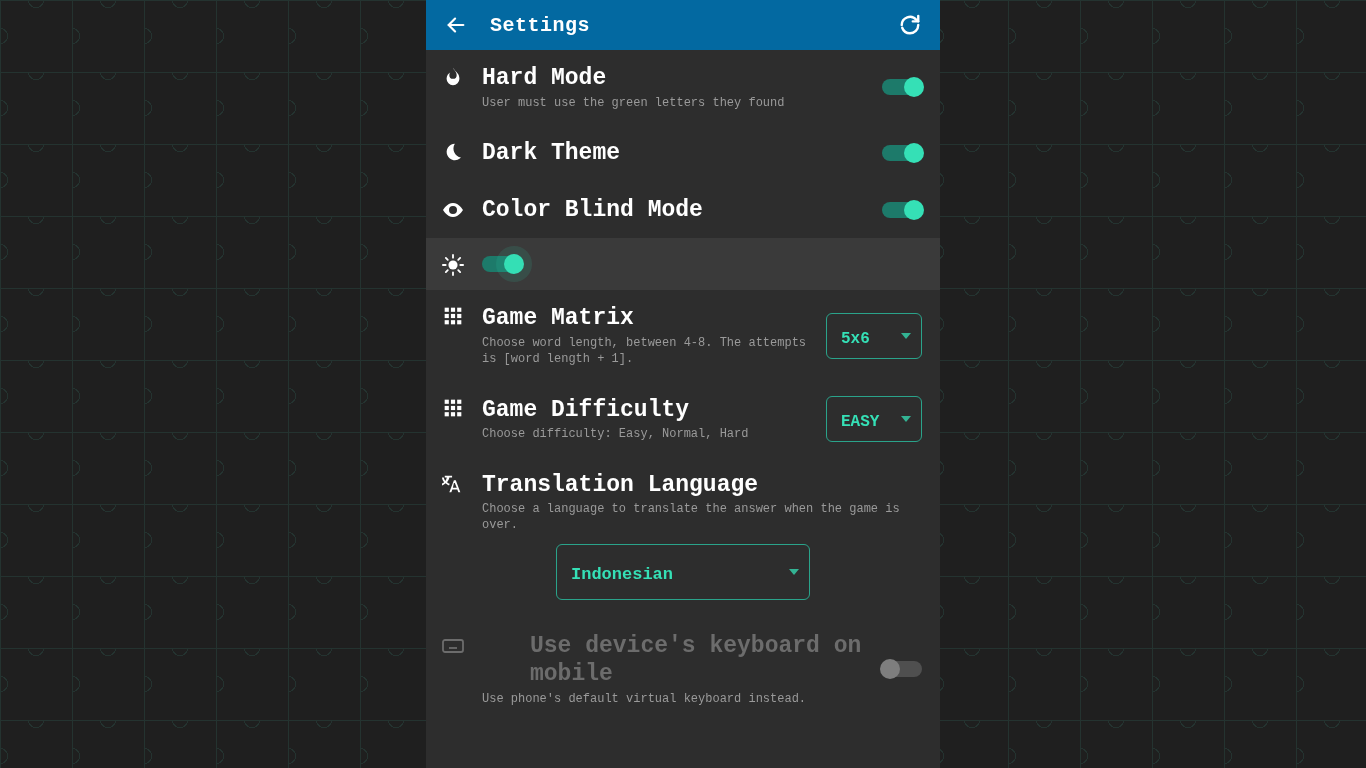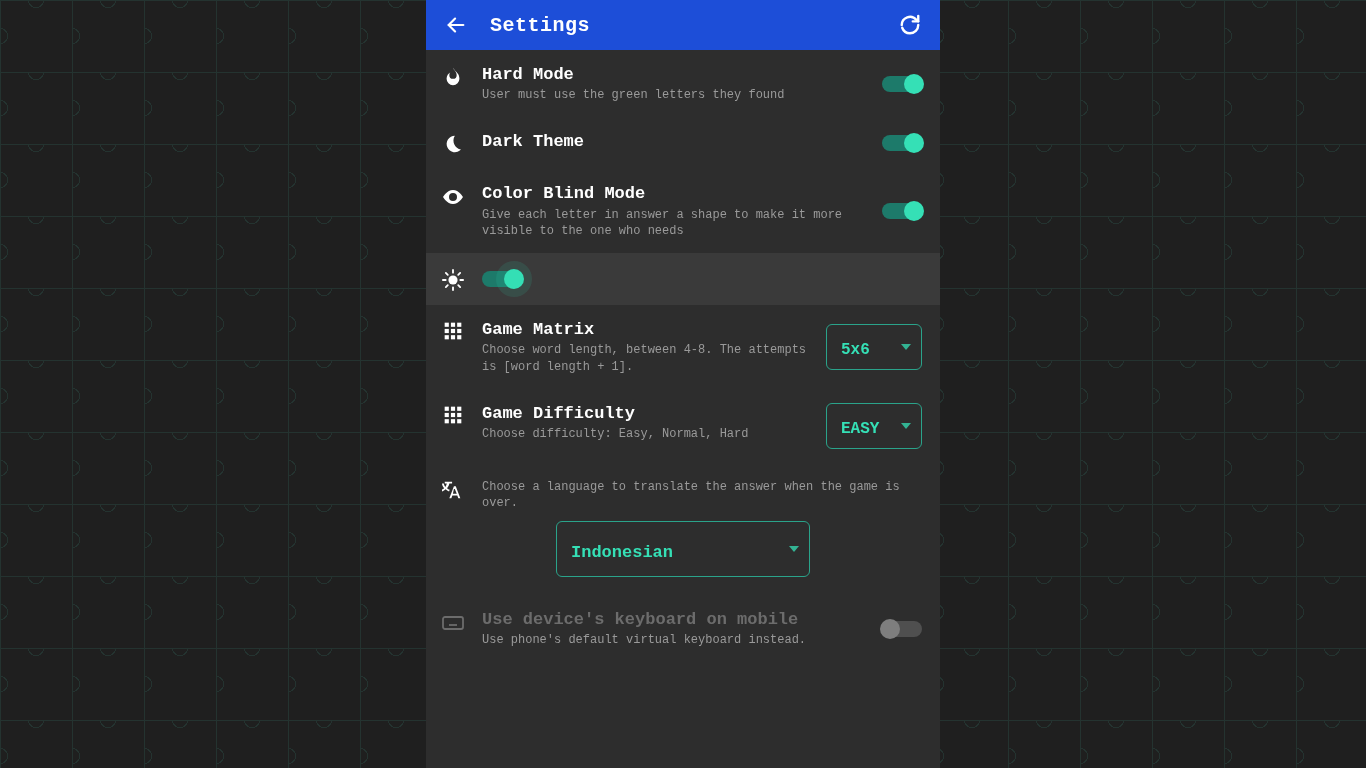--- a/index.html
+++ b/index.html
@@ -29,21 +29,21 @@
     transform: translateX(-50%);
     width: 514px;
     height: 768px;
     background: #2d2d2d;
     display: flex;
     flex-direction: column;
     box-shadow: 0 0 0 rgba(0,0,0,0);
   }
   .header {
     height: 50px;
-    background: #1d4ed8;
+    background: #0369a1;
     display: flex;
     align-items: center;
     padding: 0 14px;
     gap: 18px;
   }
   .header .title {
     font-size: 20px;
     font-weight: 700;
     letter-spacing: .5px;
     color: #fff;
@@ -64,32 +64,32 @@
   }
   .row.highlight { background: #3a3a3a; }
   .row .ico {
     width: 26px; flex: 0 0 26px;
     display: flex; justify-content: center;
     color: #fff;
     margin-top: 2px;
   }
   .row .body { flex: 1; min-width: 0; }
   .row .label {
-    font-size: 17px;
+    font-size: 23px;
     font-weight: 700;
     color: #fff;
     line-height: 1.25;
   }
   .row .desc {
     font-size: 12px;
     color: #9a9a9a;
     margin-top: 2px;
     line-height: 1.35;
   }
-  .row.disabled .label { color: #6c6c6c; }
+  .row.disabled .label { color: #6c6c6c; margin-left: 48px; }
   .row.disabled .ico { color: #6c6c6c; }
   .row .ctrl {
     flex: 0 0 auto;
     display: flex;
     align-items: center;
     align-self: center;
   }
   
   .switch {
     position: relative;
@@ -209,21 +209,20 @@
 
     <div class="row">
       <div class="ico">
           <svg width="24" height="24" viewBox="0 0 24 24" fill="currentColor">
             <path d="M12 5C6 5 2 12 2 12s4 7 10 7 10-7 10-7-4-7-10-7zm0 11a4 4 0 1 1 0-8 4 4 0 0 1 0 8z"></path>
             <circle cx="12" cy="12" r="2" fill="#2d2d2d"></circle>
           </svg>
         </div>
       <div class="body">
         <div class="label">Color Blind Mode</div>
-        <div class="desc">Give each letter in answer a shape to make it more visible to the one who needs</div>
       </div>
       <div class="ctrl">
           <div class="switch on">
             <div class="track"></div>
             <div class="thumb"></div>
           </div>
         </div>
     </div>
 
     <div class="row highlight">
@@ -294,20 +293,21 @@
       </div>
     </div>
 
     <div class="row" style="padding-bottom:6px">
       <div class="ico">
           <svg width="22" height="22" viewBox="0 0 24 24" fill="currentColor">
             <path d="M3 3h8v2H8c-.3 2-1.2 3.7-2.5 5 .8.7 1.8 1.3 2.9 1.7l-.7 1.9c-1.5-.5-2.8-1.3-3.8-2.3-1 1-2.3 1.8-3.8 2.3L-.6 11.7c1.1-.4 2.1-1 2.9-1.7C1 8.7.1 7 0 5h2c.1 1.4.7 2.6 1.6 3.6C4.5 7.6 5.1 6.4 5.2 5H3V3zm12 5 5 13h-2.2l-1.1-3h-5.4l-1.1 3H8l5-13h2zm-2 2.8L11.9 16h4.2L14 10.8z"></path>
           </svg>
         </div>
       <div class="body">
+        <div class="label">Translation Language</div>
         <div class="desc">Choose a language to translate the answer when the game is over.</div>
       </div>
     </div>
     <div class="lang-row">
       <div class="sel lang-sel">
         <span>Indonesian</span>
         <span class="chev"></span>
       </div>
     </div>
 

